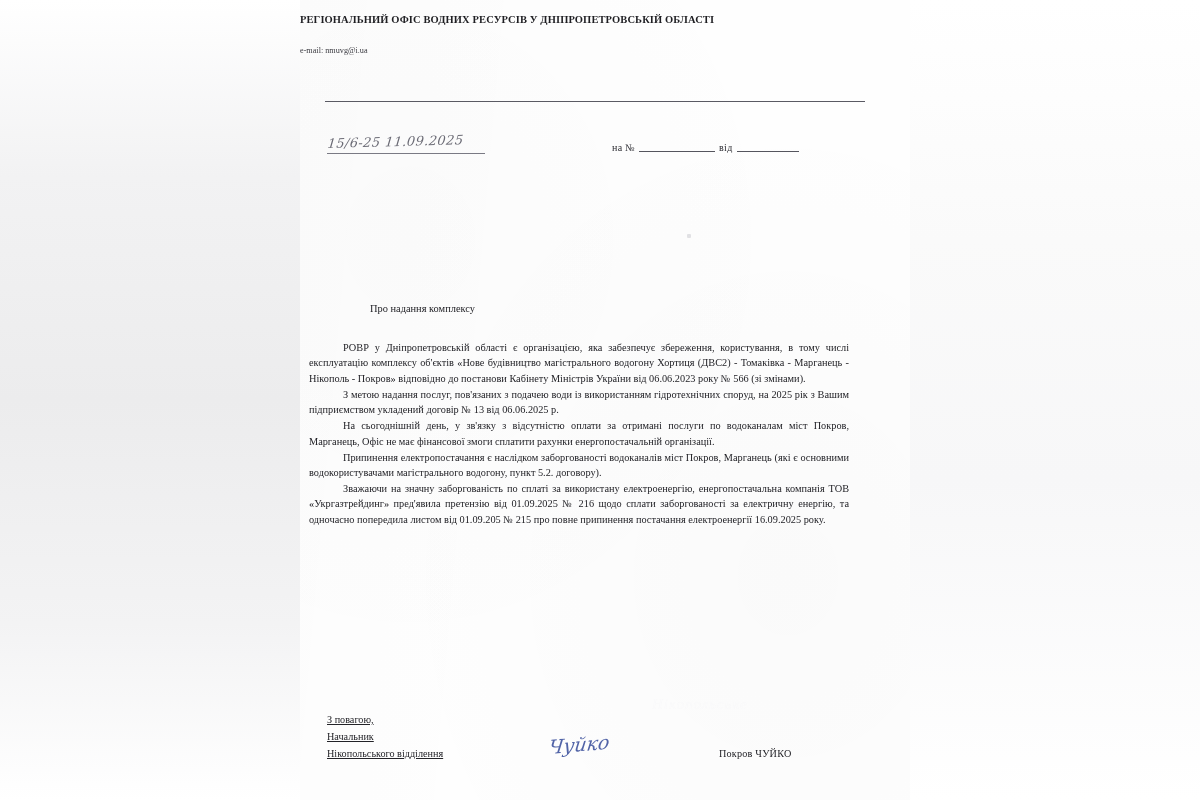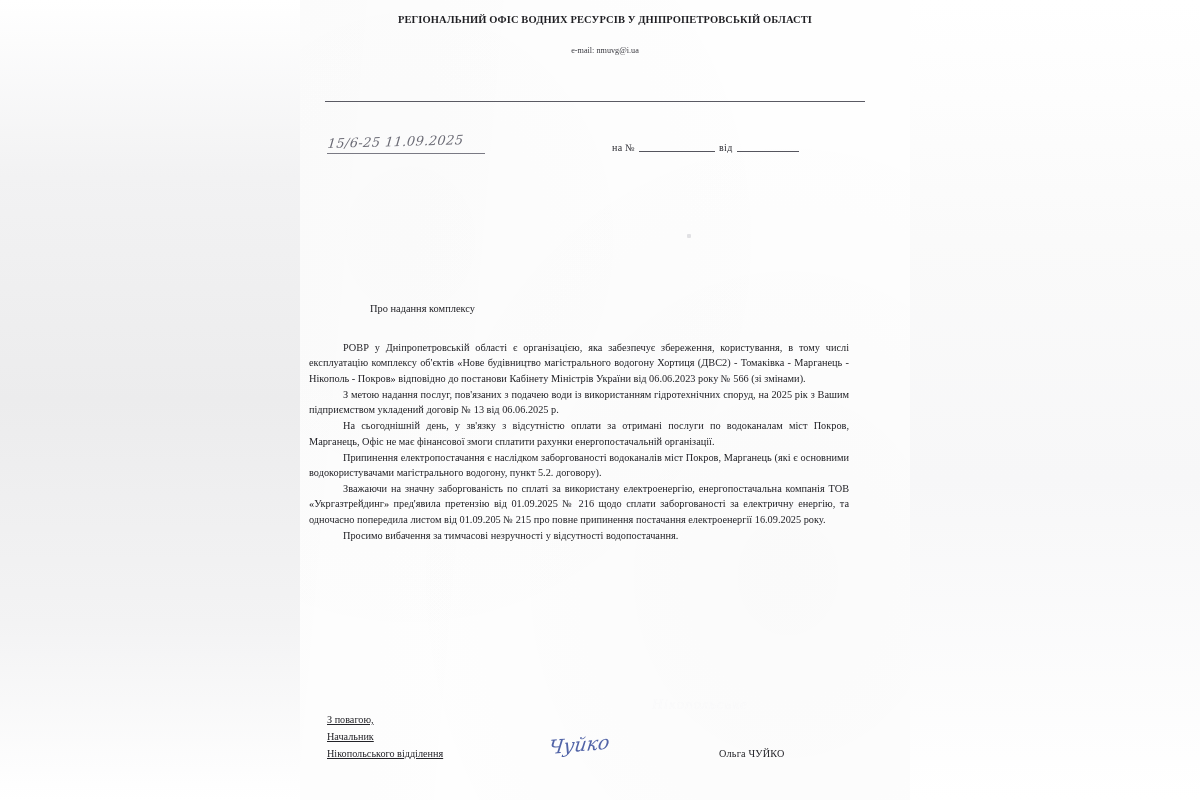--- a/index.html
+++ b/index.html
@@ -55,21 +55,21 @@
       radial-gradient(ellipse at 80% 72%, rgba(0,0,0,0.014), rgba(0,0,0,0) 60%),
       linear-gradient(95deg, rgba(0,0,0,0.008) 0%, rgba(0,0,0,0) 40%);
   }
 
   
   .letterhead {
     position: absolute;
     left: 0;
     right: 0;
     top: 14px;
-    text-align: center;
+    text-align: left;
   }
   .org-line-1 {
     font-size: 10.5px;
     font-weight: bold;
     letter-spacing: 0.1px;
     color: #1f1f23;
     white-space: nowrap;
   }
   .org-line-2 {
     margin-top: 9px;
@@ -266,33 +266,32 @@
     <div class="speck"></div>
 
     <div class="subject">Про надання комплексу</div>
 
     <div class="body-text">
       <p>РОВР у Дніпропетровській області є організацією, яка забезпечує збереження, користування, в тому числі експлуатацію комплексу об'єктів «Нове будівництво магістрального водогону Хортиця (ДВС2) - Томаківка - Марганець - Нікополь - Покров» відповідно до постанови Кабінету Міністрів України від 06.06.2023 року № 566 (зі змінами).</p>
       <p>З метою надання послуг, пов'язаних з подачею води із використанням гідротехнічних споруд, на 2025 рік з Вашим підприємством укладений договір № 13 від 06.06.2025 р.</p>
       <p>На сьогоднішній день, у зв'язку з відсутністю оплати за отримані послуги по водоканалам міст Покров, Марганець, Офіс не має фінансової змоги сплатити рахунки енергопостачальній організації.</p>
       <p>Припинення електропостачання є наслідком заборгованості водоканалів міст Покров, Марганець (які є основними водокористувачами магістрального водогону, пункт 5.2. договору).</p>
       <p>Зважаючи на значну заборгованість  по сплаті за використану електроенергію, енергопостачальна компанія ТОВ «Укргазтрейдинг» пред'явила претензію від 01.09.2025 № 216 щодо сплати заборгованості за електричну енергію, та одночасно попередила листом від 01.09.205 № 215 про повне припинення постачання електроенергії 16.09.2025 року.</p>
-      <p>Просимо вибачення за тимчасові незручності у відсутності водопостачання.</p>
     </div>
 
     <div class="watermark">Нікопольське</div>
 
     <div class="sign-block">
       <div class="sign-row">
         <span>З повагою,</span>
       </div>
       <div class="sign-row">
         <span>Начальник</span>
       </div>
       <div class="sign-row">
         <span>Нікопольського відділення</span>
         <span class="sign-ink">Чуйко</span>
-        <span class="sign-name">Ольга ЧУЙКО</span>
+        <span class="sign-name">Покров ЧУЙКО</span>
       </div>
     </div>
 
   </div>
 </div>
 
 </body></html>

